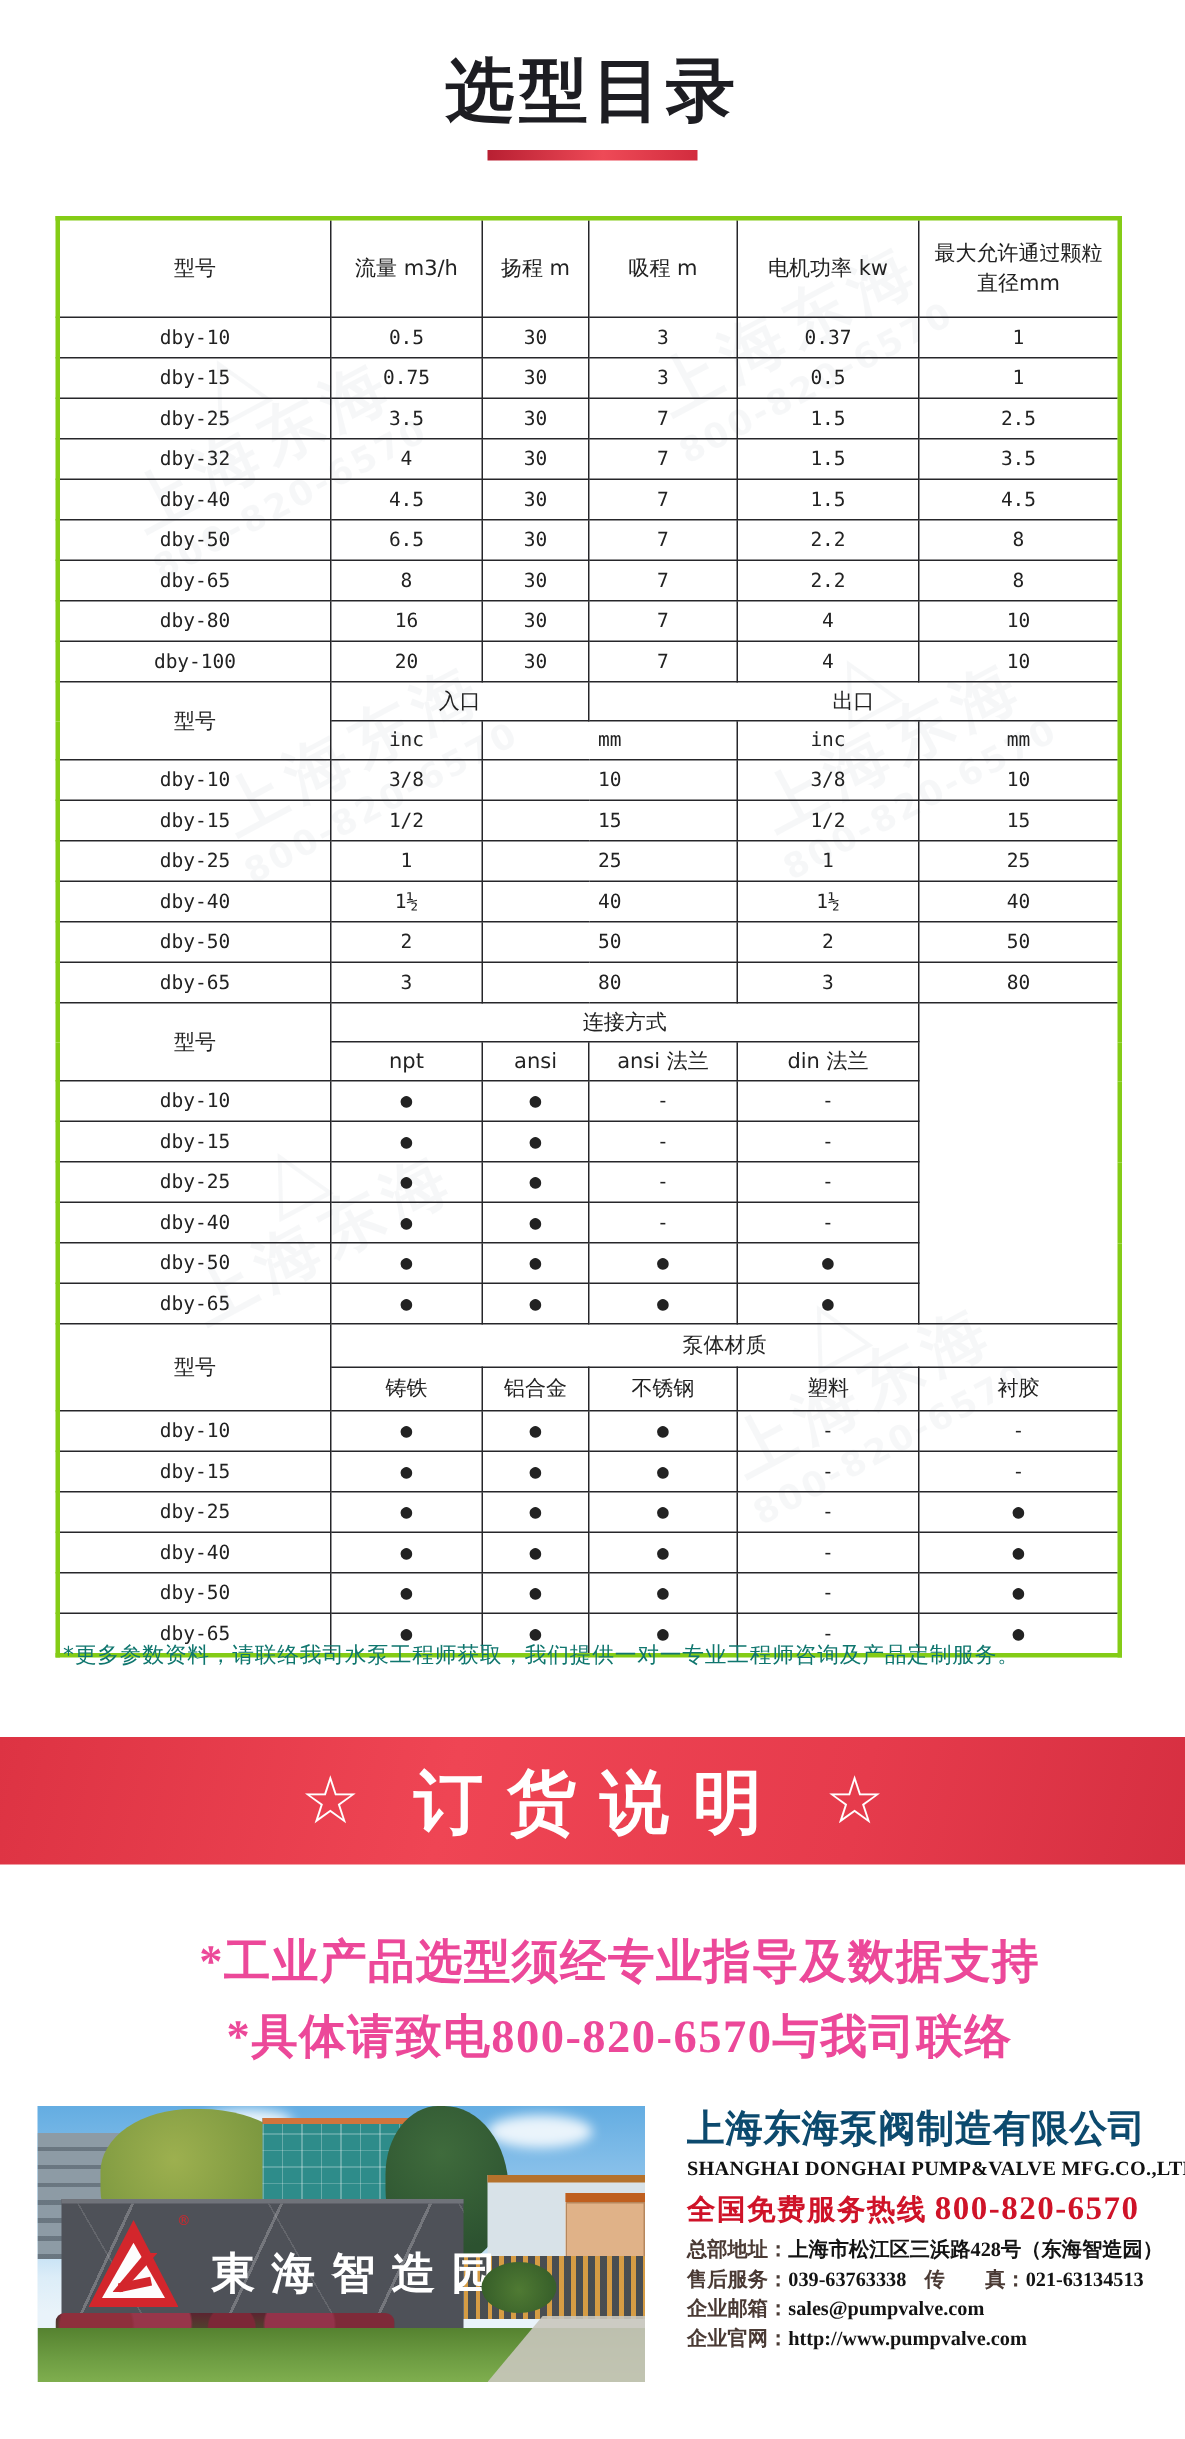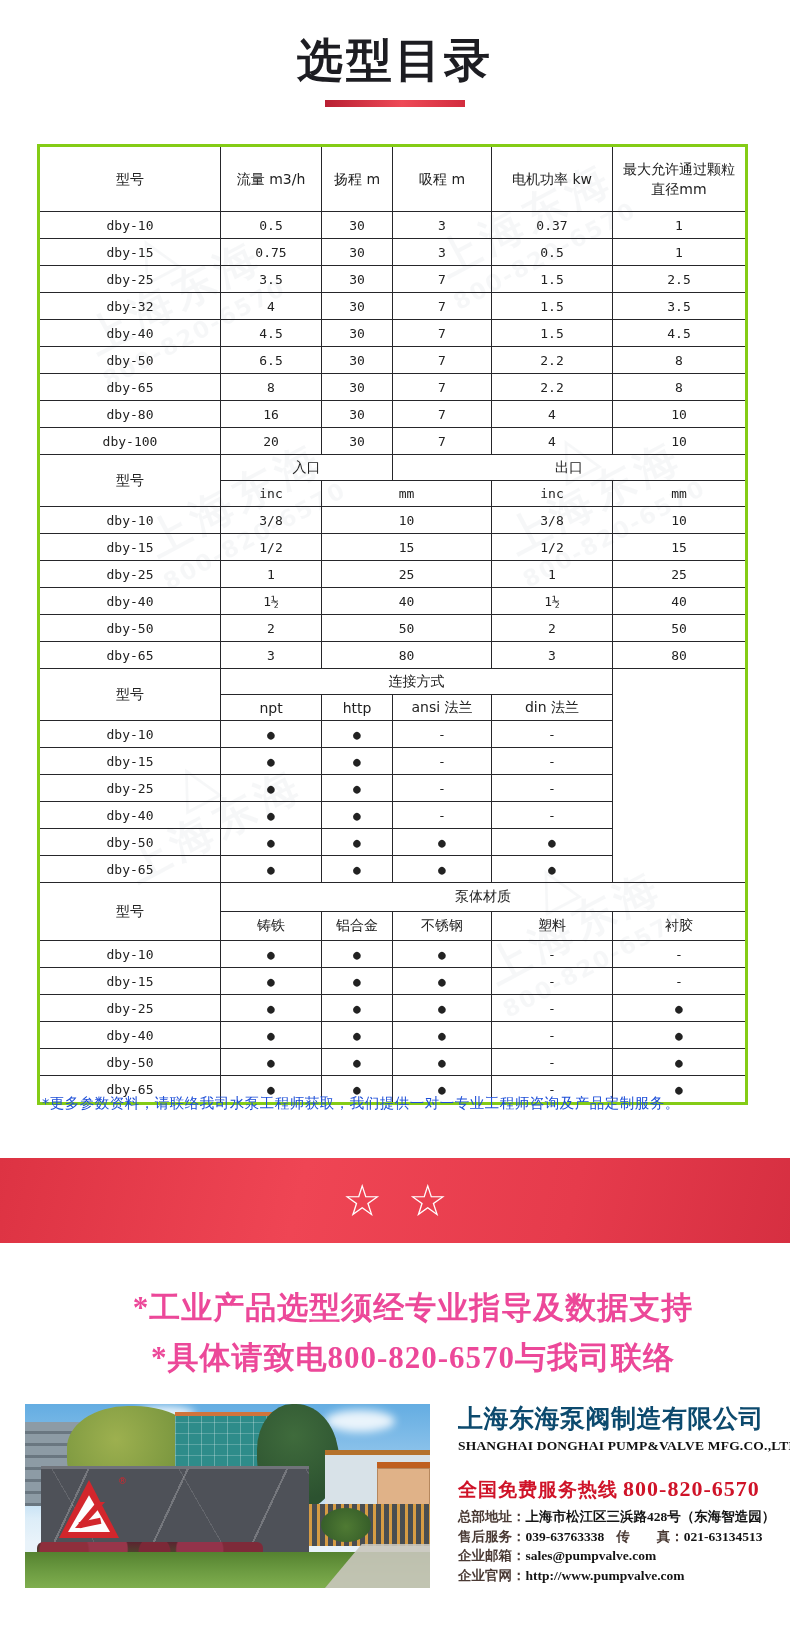--- a/index.html
+++ b/index.html
@@ -35,40 +35,40 @@
   tr.s1 td{height:26px;}
   tr.s2h td{height:25px;}
   tr.s2 td{height:26px;}
   tr.s3h td{height:25px;}
   tr.s3 td{height:26px;}
   tr.s4h td{height:28px;}
   tr.s4 td{height:26px;}
   td.dot{font-size:11px;color:#0c0c0c;}
   td.dash{color:#b4b4b4;font-size:12px;}
   
-  .footnote{position:absolute;top:1094px;left:42px;font-size:14.5px;color:#1d4ed8;
+  .footnote{position:absolute;top:1094px;left:42px;font-size:14.5px;color:#0f766e;
          letter-spacing:.5px;z-index:2;}
   
   .banner{position:absolute;top:1158px;left:0;width:790px;height:85px;
          background:linear-gradient(104deg,#dd3343 0%,#ef4554 38%,#e63b4c 72%,#d62f41 100%);
          display:flex;align-items:center;justify-content:center;gap:26px;z-index:2;}
   .banner-star{color:#fff;font-size:44px;font-weight:700;line-height:1;}
   .banner-title{color:#fff;font-size:46px;font-weight:900;letter-spacing:16px;
          padding-left:10px;line-height:1;}
   
   .notice{position:absolute;top:1283px;left:0;width:790px;text-align:center;
          font-family:"Liberation Serif","DejaVu Serif",serif;font-weight:700;
          font-size:31px;color:#ec4899;letter-spacing:1px;line-height:50px;z-index:2;margin-left:18px;}
   
   .company{position:absolute;top:1398px;left:0;width:790px;height:210px;z-index:2;}
   .info{position:absolute;left:458px;top:4px;width:310px;}
   .name-cn{font-size:25px;font-weight:900;color:#0c4a6e;letter-spacing:.5px;white-space:nowrap;}
   .name-en{font-family:"Liberation Serif","DejaVu Serif",serif;font-weight:700;
          font-size:13.5px;color:#111;margin-top:3px;white-space:nowrap;letter-spacing:.2px;}
-  .hotline{margin-top:22px;white-space:nowrap;}
+  .hotline{margin-top:5px;white-space:nowrap;}
   .hotline-label{font-size:19px;font-weight:900;color:#cf1328;letter-spacing:1px;}
   .hotline-number{font-size:22px;font-weight:900;color:#cf1328;letter-spacing:1px;
          font-family:"Liberation Serif","DejaVu Serif",serif;}
   .contacts{margin-top:4px;font-family:"Liberation Serif","DejaVu Serif",serif;
          font-size:13.5px;line-height:19.5px;white-space:nowrap;}
   .c-label{color:#4a3a34;font-weight:700;}
   .c-value{color:#141414;font-weight:700;}
   .c-gap{display:inline-block;width:12px;}
   
   .photo{position:absolute;left:25px;top:6px;width:405px;height:184px;overflow:hidden;
@@ -300,21 +300,21 @@
           <td>3</td>
           <td>80</td>
         </tr>
         <tr class="s3h">
           <td rowspan="2" class="cjk-h">型号</td>
           <td colspan="4" class="cjk-h">连接方式</td>
           <td rowspan="8"></td>
         </tr>
         <tr class="s3h">
           <td class="cjk-h">npt</td>
-          <td class="cjk-h">http</td>
+          <td class="cjk-h">ansi</td>
           <td class="cjk-h">ansi 法兰</td>
           <td class="cjk-h">din 法兰</td>
         </tr>
         <tr class="s3">
           <td>dby-10</td>
           <td class="dot">●</td>
           <td class="dot">●</td>
           <td class="dash">-</td>
           <td class="dash">-</td>
         </tr>
@@ -413,20 +413,21 @@
           <td class="dot">●</td>
         </tr>
       </tbody>
   </table>
 </div>
 
 <div class="footnote">*更多参数资料，请联络我司水泵工程师获取，我们提供一对一专业工程师咨询及产品定制服务。</div>
 
 <div class="banner">
   <span class="banner-star">☆</span>
+  <span class="banner-title">订货说明</span>
   <span class="banner-star">☆</span>
 </div>
 
 <div class="notice">
   <div>*工业产品选型须经专业指导及数据支持</div>
   <div>*具体请致电800-820-6570与我司联络</div>
 </div>
 
 <div class="company">
 
@@ -441,20 +442,21 @@
     <div class="ph kiosk"></div>
     <div class="ph fence"></div>
     <div class="ph wall"></div>
     <div class="ph logo">
       <div class="logo-tri"></div>
       <div class="logo-tri-inner"></div>
       <div class="logo-slash"></div>
       <div class="logo-bar"></div>
       <span class="logo-r">®</span>
     </div>
+    <div class="ph sign-text">東海智造园</div>
     <div class="ph shrubs"></div>
     <div class="ph palm"></div>
     <div class="ph grass"></div>
     <div class="ph drive"></div>
   </div>
 
   <div class="info">
     <div class="name-cn">上海东海泵阀制造有限公司</div>
     <div class="name-en">SHANGHAI DONGHAI PUMP&amp;VALVE MFG.CO.,LTD.</div>
     <div class="hotline">

